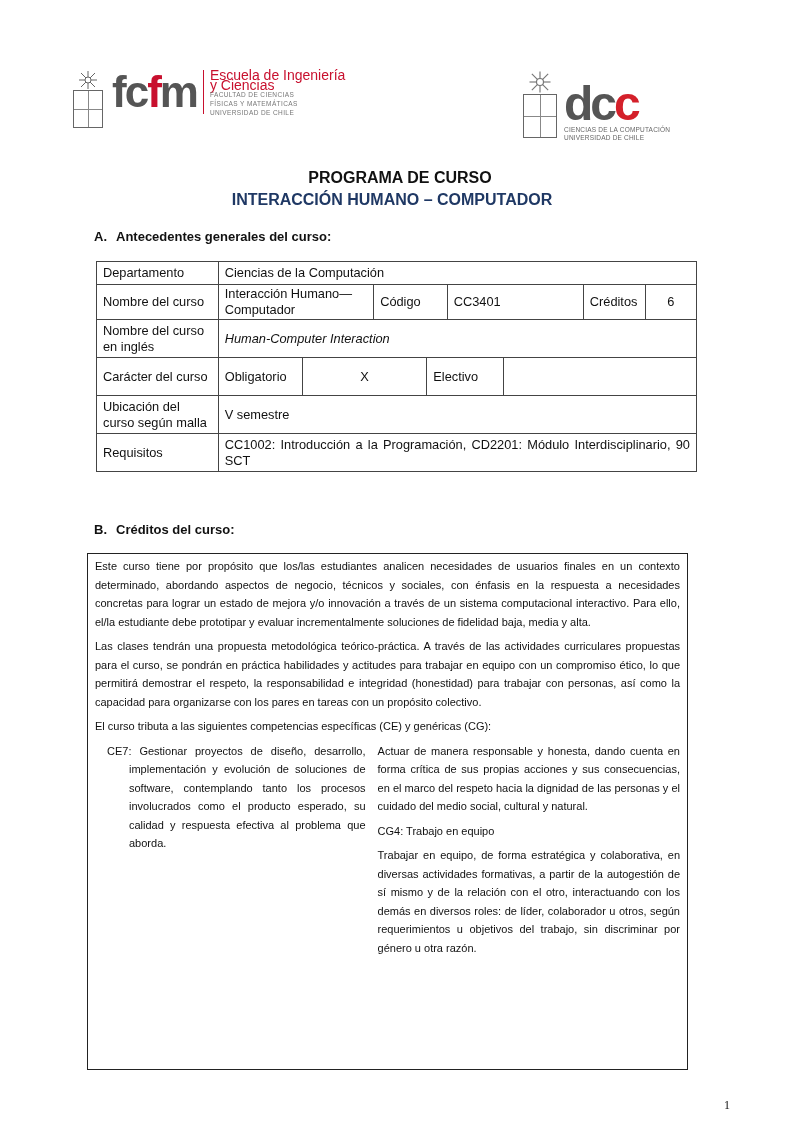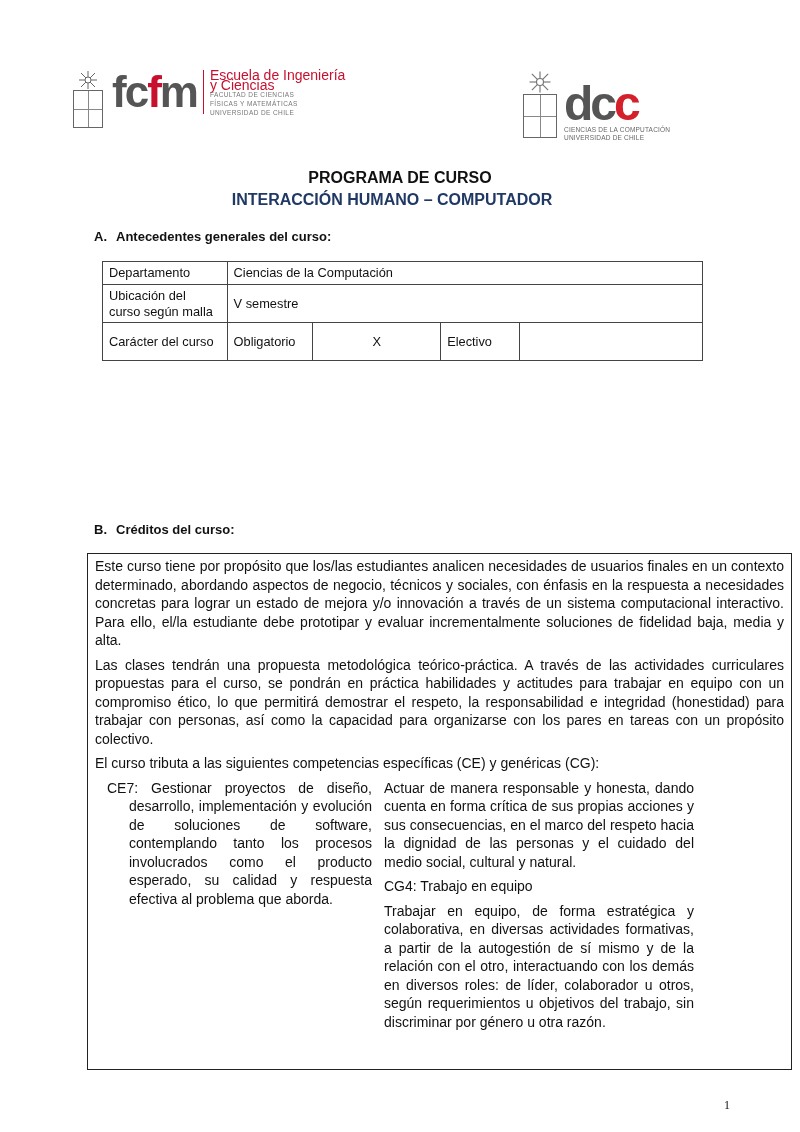--- a/index.html
+++ b/index.html
@@ -29,28 +29,28 @@
   .dcc-word .red { color: #d4202a; }
   .dcc-sub { font-size: 6.5px; color: #666; line-height: 8px; margin-top: 2px; letter-spacing: 0.2px; }
 
   
   .title1 { position: absolute; top: 169px; left: 0; right: 0; text-align: center; font-size: 16px; font-weight: bold; color: #111; }
   .title2 { position: absolute; top: 191px; left: 0; right: 16px; text-align: center; font-size: 16px; font-weight: bold; color: #1f3864; }
   .section-head { position: absolute; left: 94px; font-size: 13px; font-weight: bold; }
   .section-head .letter { display: inline-block; width: 22px; }
 
   
-  table.ant { position: absolute; left: 102px; top: 261px; width: 601px; border-collapse: collapse; font-size: 12.8px; }
+  table.ant { position: absolute; left: 96px; top: 261px; width: 601px; border-collapse: collapse; font-size: 12.8px; }
   table.ant td { border: 1px solid #444; padding: 1px 6px; vertical-align: middle; line-height: 16px; }
   .c { text-align: center; }
   .it { font-style: italic; }
 
   
-  .purpose { position: absolute; left: 87px; top: 553px; width: 705px; height: 517px; border: 1px solid #222; box-sizing: border-box;
-             padding: 3px 7px 0 7px; font-size: 14px; line-height: 18.5px; text-align: justify; }
+  .purpose { position: absolute; left: 87px; top: 553px; width: 601px; height: 517px; border: 1px solid #222; box-sizing: border-box;
+             padding: 3px 7px 0 7px; font-size: 11px; line-height: 18.5px; text-align: justify; }
   .purpose p { margin: 0 0 6px 0; }
   .comp { display: flex; }
   .comp .col-left { width: 265px; padding-left: 12px; }
   .comp .col-right { width: 310px; padding-left: 12px; }
   .ce { margin: 0 0 6px 0; padding-left: 22px; text-indent: -22px; text-align: justify; }
   .cg-title { margin: 0 0 3px 0; }
   .cg-desc { margin: 0 0 6px 0; text-align: justify; }
 
   .page-num { position: absolute; left: 724px; top: 1098px; font-size: 12px; font-family: "Liberation Serif", serif; }
 </style>
@@ -121,30 +121,46 @@
       <col style="width:55px">
       <col style="width:78px">
       <col style="width:47px">
       <col style="width:50px">
   </colgroup>
   <tbody>
       <tr style="height:23px">
     <td>Departamento</td>
     <td colspan="9">Ciencias de la Computación</td>
   </tr>
+  <tr style="height:34px">
+    <td>Nombre del curso</td>
+    <td colspan="3">Interacción Humano—Computador</td>
+    <td colspan="2">Código</td>
+    <td colspan="2">CC3401</td>
+    <td>Créditos</td>
+    <td class="c">6</td>
+  </tr>
   <tr style="height:38px">
-    <td>Ubicación del curso según malla</td>
-    <td colspan="9">V semestre</td>
+    <td>Nombre del curso en inglés</td>
+    <td colspan="9" class="it">Human-Computer Interaction</td>
   </tr>
   <tr style="height:38px">
     <td>Carácter del curso</td>
     <td>Obligatorio</td>
     <td colspan="3" class="c">X</td>
     <td colspan="2">Electivo</td>
     <td colspan="3"></td>
+  </tr>
+  <tr style="height:38px">
+    <td>Ubicación del curso según malla</td>
+    <td colspan="9">V semestre</td>
+  </tr>
+  <tr style="height:38px">
+    <td>Requisitos</td>
+    <td colspan="9" style="text-align:justify">CC1002: Introducción a la Programación, CD2201: Módulo Interdisciplinario, 90 SCT</td>
   </tr>
 </tbody>
   </table>
 
 <div class="section-head" style="top:522px;">
   <span class="letter">B.</span><span>Créditos del curso:</span>
 </div>
 
 <div class="purpose">
   <p>Este curso tiene por propósito que los/las estudiantes analicen necesidades de usuarios finales en un contexto determinado, abordando aspectos de negocio, técnicos y sociales, con énfasis en la respuesta a necesidades concretas para lograr un estado de mejora y/o innovación a través de un sistema computacional interactivo. Para ello, el/la estudiante debe prototipar y evaluar incrementalmente soluciones de fidelidad baja, media y alta.</p>

